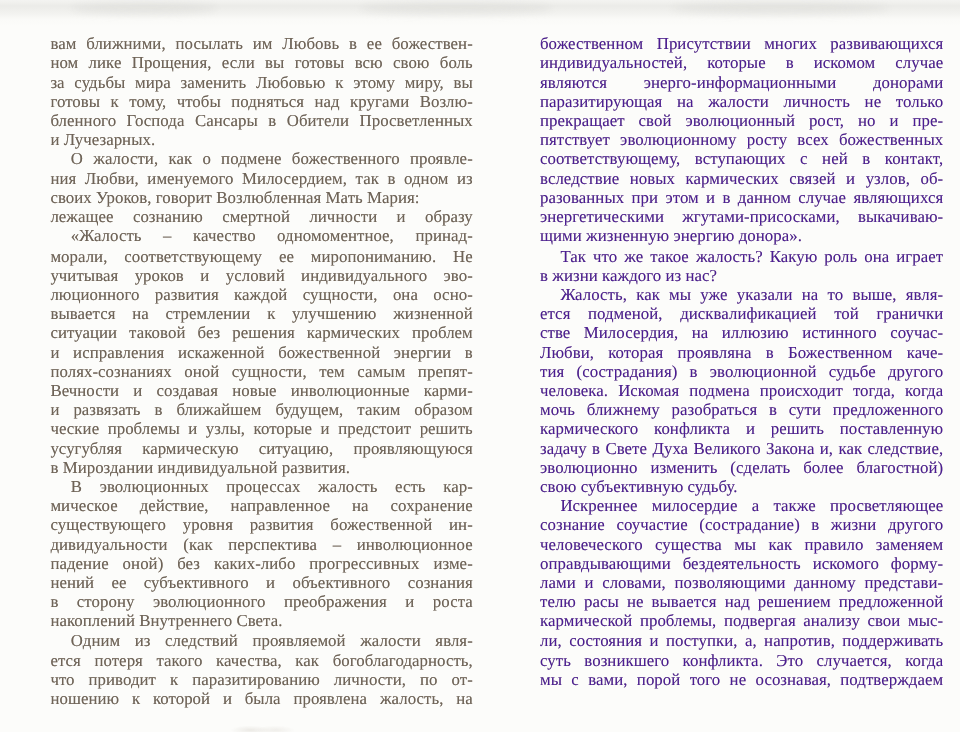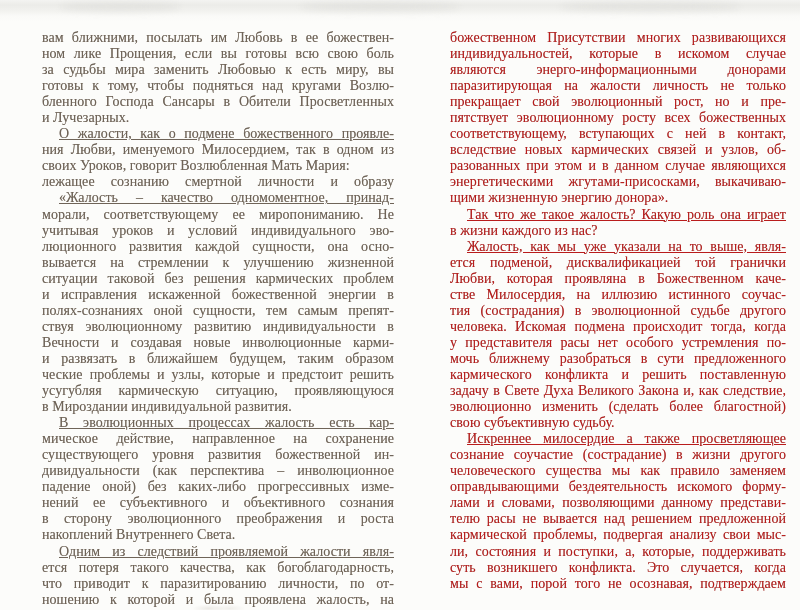--- a/index.html
+++ b/index.html
@@ -53,21 +53,21 @@
     height: 16.05px;
     line-height: 16.05px;
     overflow: hidden;
     white-space: normal;
     text-align: left;
   }
   .ln.j {
     text-align: justify;
     text-align-last: justify;
   }
-  .ln.ind { text-indent: 17px; text-decoration: underline; }
+  .ln.ind { text-indent: 17px; }
   
   .footer-ornament {
     position: absolute;
     left: 193px;
     top: 603px;
     width: 52px;
     height: 9px;
     background:
       radial-gradient(ellipse 45% 60% at 30% 60%, rgba(180,172,160,0.45), rgba(180,172,160,0) 70%),
       radial-gradient(ellipse 45% 60% at 70% 60%, rgba(180,172,160,0.35), rgba(180,172,160,0) 70%);
@@ -83,41 +83,40 @@
   <div class="scan-top-edge">
     <span class="mottle" style="left:60px;  width:120px;"></span>
     <span class="mottle" style="left:300px; width:160px;"></span>
     <span class="mottle" style="left:560px; width:180px;"></span>
   </div>
 
   <div class="page-column left" id="page-left" style="color: rgb(111, 100, 88);">
       <div class="para">
         <div class="ln j">вам ближними, посылать им Любовь в ее божествен-</div>
         <div class="ln j">ном лике Прощения, если вы готовы всю свою боль</div>
-        <div class="ln j">за судьбы мира заменить Любовью к есть миру, вы</div>
+        <div class="ln j">за судьбы мира заменить Любовью к этому миру, вы</div>
         <div class="ln j">готовы к тому, чтобы подняться над кругами Возлю-</div>
         <div class="ln j">бленного Господа Сансары в Обители Просветленных</div>
         <div class="ln">и Лучезарных.</div>
       </div>
       <div class="para">
         <div class="ln j ind">О жалости, как о подмене божественного проявле-</div>
         <div class="ln j">ния Любви, именуемого Милосердием, так в одном из</div>
         <div class="ln">своих Уроков, говорит Возлюбленная Мать Мария:</div>
       </div>
       <div class="para">
         <div class="ln j">лежащее сознанию смертной личности и образу</div>
         <div class="ln j ind">«Жалость – качество одномоментное, принад-</div>
         <div class="ln j">морали, соответствующему ее миропониманию. Не</div>
         <div class="ln j">учитывая уроков и условий индивидуального эво-</div>
         <div class="ln j">люционного развития каждой сущности, она осно-</div>
         <div class="ln j">вывается на стремлении к улучшению жизненной</div>
         <div class="ln j">ситуации таковой без решения кармических проблем</div>
         <div class="ln j">и исправления искаженной божественной энергии в</div>
         <div class="ln j">полях-сознаниях оной сущности, тем самым препят-</div>
-        <div class="ln j">ствуя эволюционному развитию индивидуальности в</div>
         <div class="ln j">Вечности и создавая новые инволюционные карми-</div>
         <div class="ln j">и развязать в ближайшем будущем, таким образом</div>
         <div class="ln j">ческие проблемы и узлы, которые и предстоит решить</div>
         <div class="ln j">усугубляя кармическую ситуацию, проявляющуюся</div>
         <div class="ln">в Мироздании индивидуальной развития.</div>
       </div>
       <div class="para">
         <div class="ln j ind">В эволюционных процессах жалость есть кар-</div>
         <div class="ln j">мическое действие, направленное на сохранение</div>
         <div class="ln j">существующего уровня развития божественной ин-</div>
@@ -127,60 +126,59 @@
         <div class="ln j">в сторону эволюционного преображения и роста</div>
         <div class="ln">накоплений Внутреннего Света.</div>
       </div>
       <div class="para">
         <div class="ln j ind">Одним из следствий проявляемой жалости явля-</div>
         <div class="ln j">ется потеря такого качества, как богоблагодарность,</div>
         <div class="ln j">что приводит к паразитированию личности, по от-</div>
         <div class="ln j">ношению к которой и была проявлена жалость, на</div>
       </div>
     </div>
-  <div class="page-column right" id="page-right" style="color: #b91c1c;">
+  <div class="page-column right" id="page-right" style="color: #4c1d95;">
       <div class="para">
         <div class="ln j">божественном Присутствии многих развивающихся</div>
         <div class="ln j">индивидуальностей, которые в искомом случае</div>
         <div class="ln j">являются энерго-информационными донорами</div>
         <div class="ln j">паразитирующая на жалости личность не только</div>
         <div class="ln j">прекращает свой эволюционный рост, но и пре-</div>
         <div class="ln j">пятствует эволюционному росту всех божественных</div>
         <div class="ln j">соответствующему, вступающих с ней в контакт,</div>
         <div class="ln j">вследствие новых кармических связей и узлов, об-</div>
         <div class="ln j">разованных при этом и в данном случае являющихся</div>
         <div class="ln j">энергетическими жгутами-присосками, выкачиваю-</div>
         <div class="ln">щими жизненную энергию донора».</div>
       </div>
       <div class="para">
         <div class="ln j ind">Так что же такое жалость? Какую роль она играет</div>
         <div class="ln">в жизни каждого из нас?</div>
       </div>
       <div class="para">
         <div class="ln j ind">Жалость, как мы уже указали на то выше, явля-</div>
         <div class="ln j">ется подменой, дисквалификацией той гранички</div>
+        <div class="ln j">стве Милосердия, на иллюзию истинного соучас-</div>
         <div class="ln j">Любви, которая проявляна в Божественном каче-</div>
-        <div class="ln j">стве Милосердия, на иллюзию истинного соучас-</div>
         <div class="ln j">тия (сострадания) в эволюционной судьбе другого</div>
         <div class="ln j">человека. Искомая подмена происходит тогда, когда</div>
-        <div class="ln j">у представителя расы нет особого устремления по-</div>
         <div class="ln j">мочь ближнему разобраться в сути предложенного</div>
         <div class="ln j">кармического конфликта и решить поставленную</div>
         <div class="ln j">задачу в Свете Духа Великого Закона и, как следствие,</div>
         <div class="ln j">эволюционно изменить (сделать более благостной)</div>
         <div class="ln">свою субъективную судьбу.</div>
       </div>
       <div class="para">
         <div class="ln j ind">Искреннее милосердие а также просветляющее</div>
         <div class="ln j">сознание соучастие (сострадание) в жизни другого</div>
         <div class="ln j">человеческого существа мы как правило заменяем</div>
         <div class="ln j">оправдывающими бездеятельность искомого форму-</div>
         <div class="ln j">лами и словами, позволяющими данному представи-</div>
         <div class="ln j">телю расы не вывается над решением предложенной</div>
         <div class="ln j">кармической проблемы, подвергая анализу свои мыс-</div>
-        <div class="ln j">ли, состояния и поступки, а, которые, поддерживать</div>
+        <div class="ln j">ли, состояния и поступки, а, напротив, поддерживать</div>
         <div class="ln j">суть возникшего конфликта. Это случается, когда</div>
         <div class="ln j">мы с вами, порой того не осознавая, подтверждаем</div>
       </div>
     </div>
 
   <div class="footer-ornament"></div>
 </div>
 
 </body></html>

